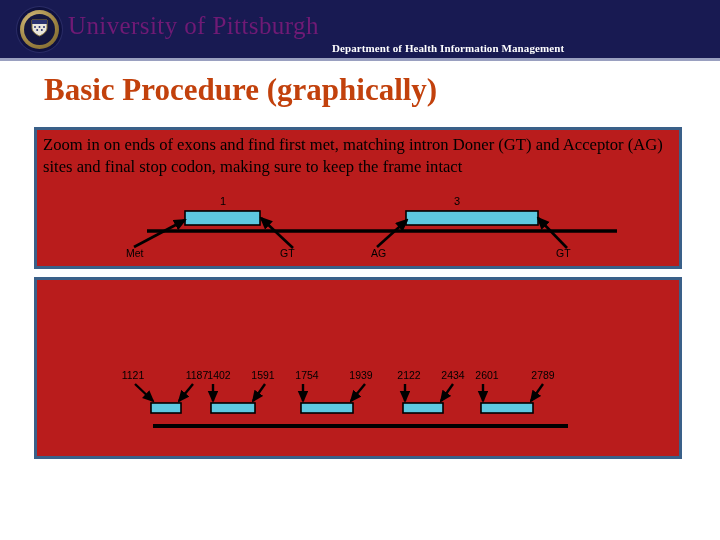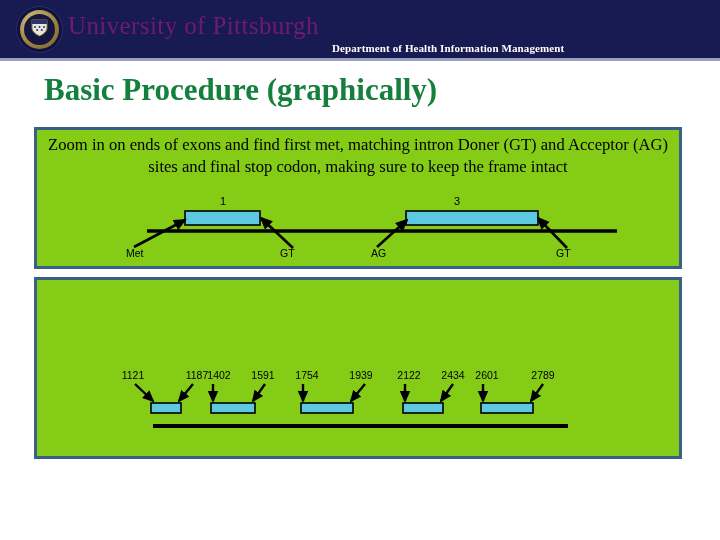--- a/index.html
+++ b/index.html
@@ -96,31 +96,30 @@
   }
 
   
   .slide-title {
     position: absolute;
     left: 44px;
     top: 72px;
     font-family: "Liberation Serif", serif;
     font-size: 31px;
     font-weight: bold;
-    color: #15803d;
+    color: #c2410c;
     white-space: nowrap;
   }
 
   
   .content-box {
     position: absolute;
     border: 3px solid #3a6089;
-    background: #84cc16;
+    background: #b91c1c;
     box-sizing: border-box;
-    text-align: center;
   }
   #box-one {
     left: 34px;
     top: 127px;
     width: 648px;
     height: 142px;
   }
   #box-two {
     left: 34px;
     top: 277px;

